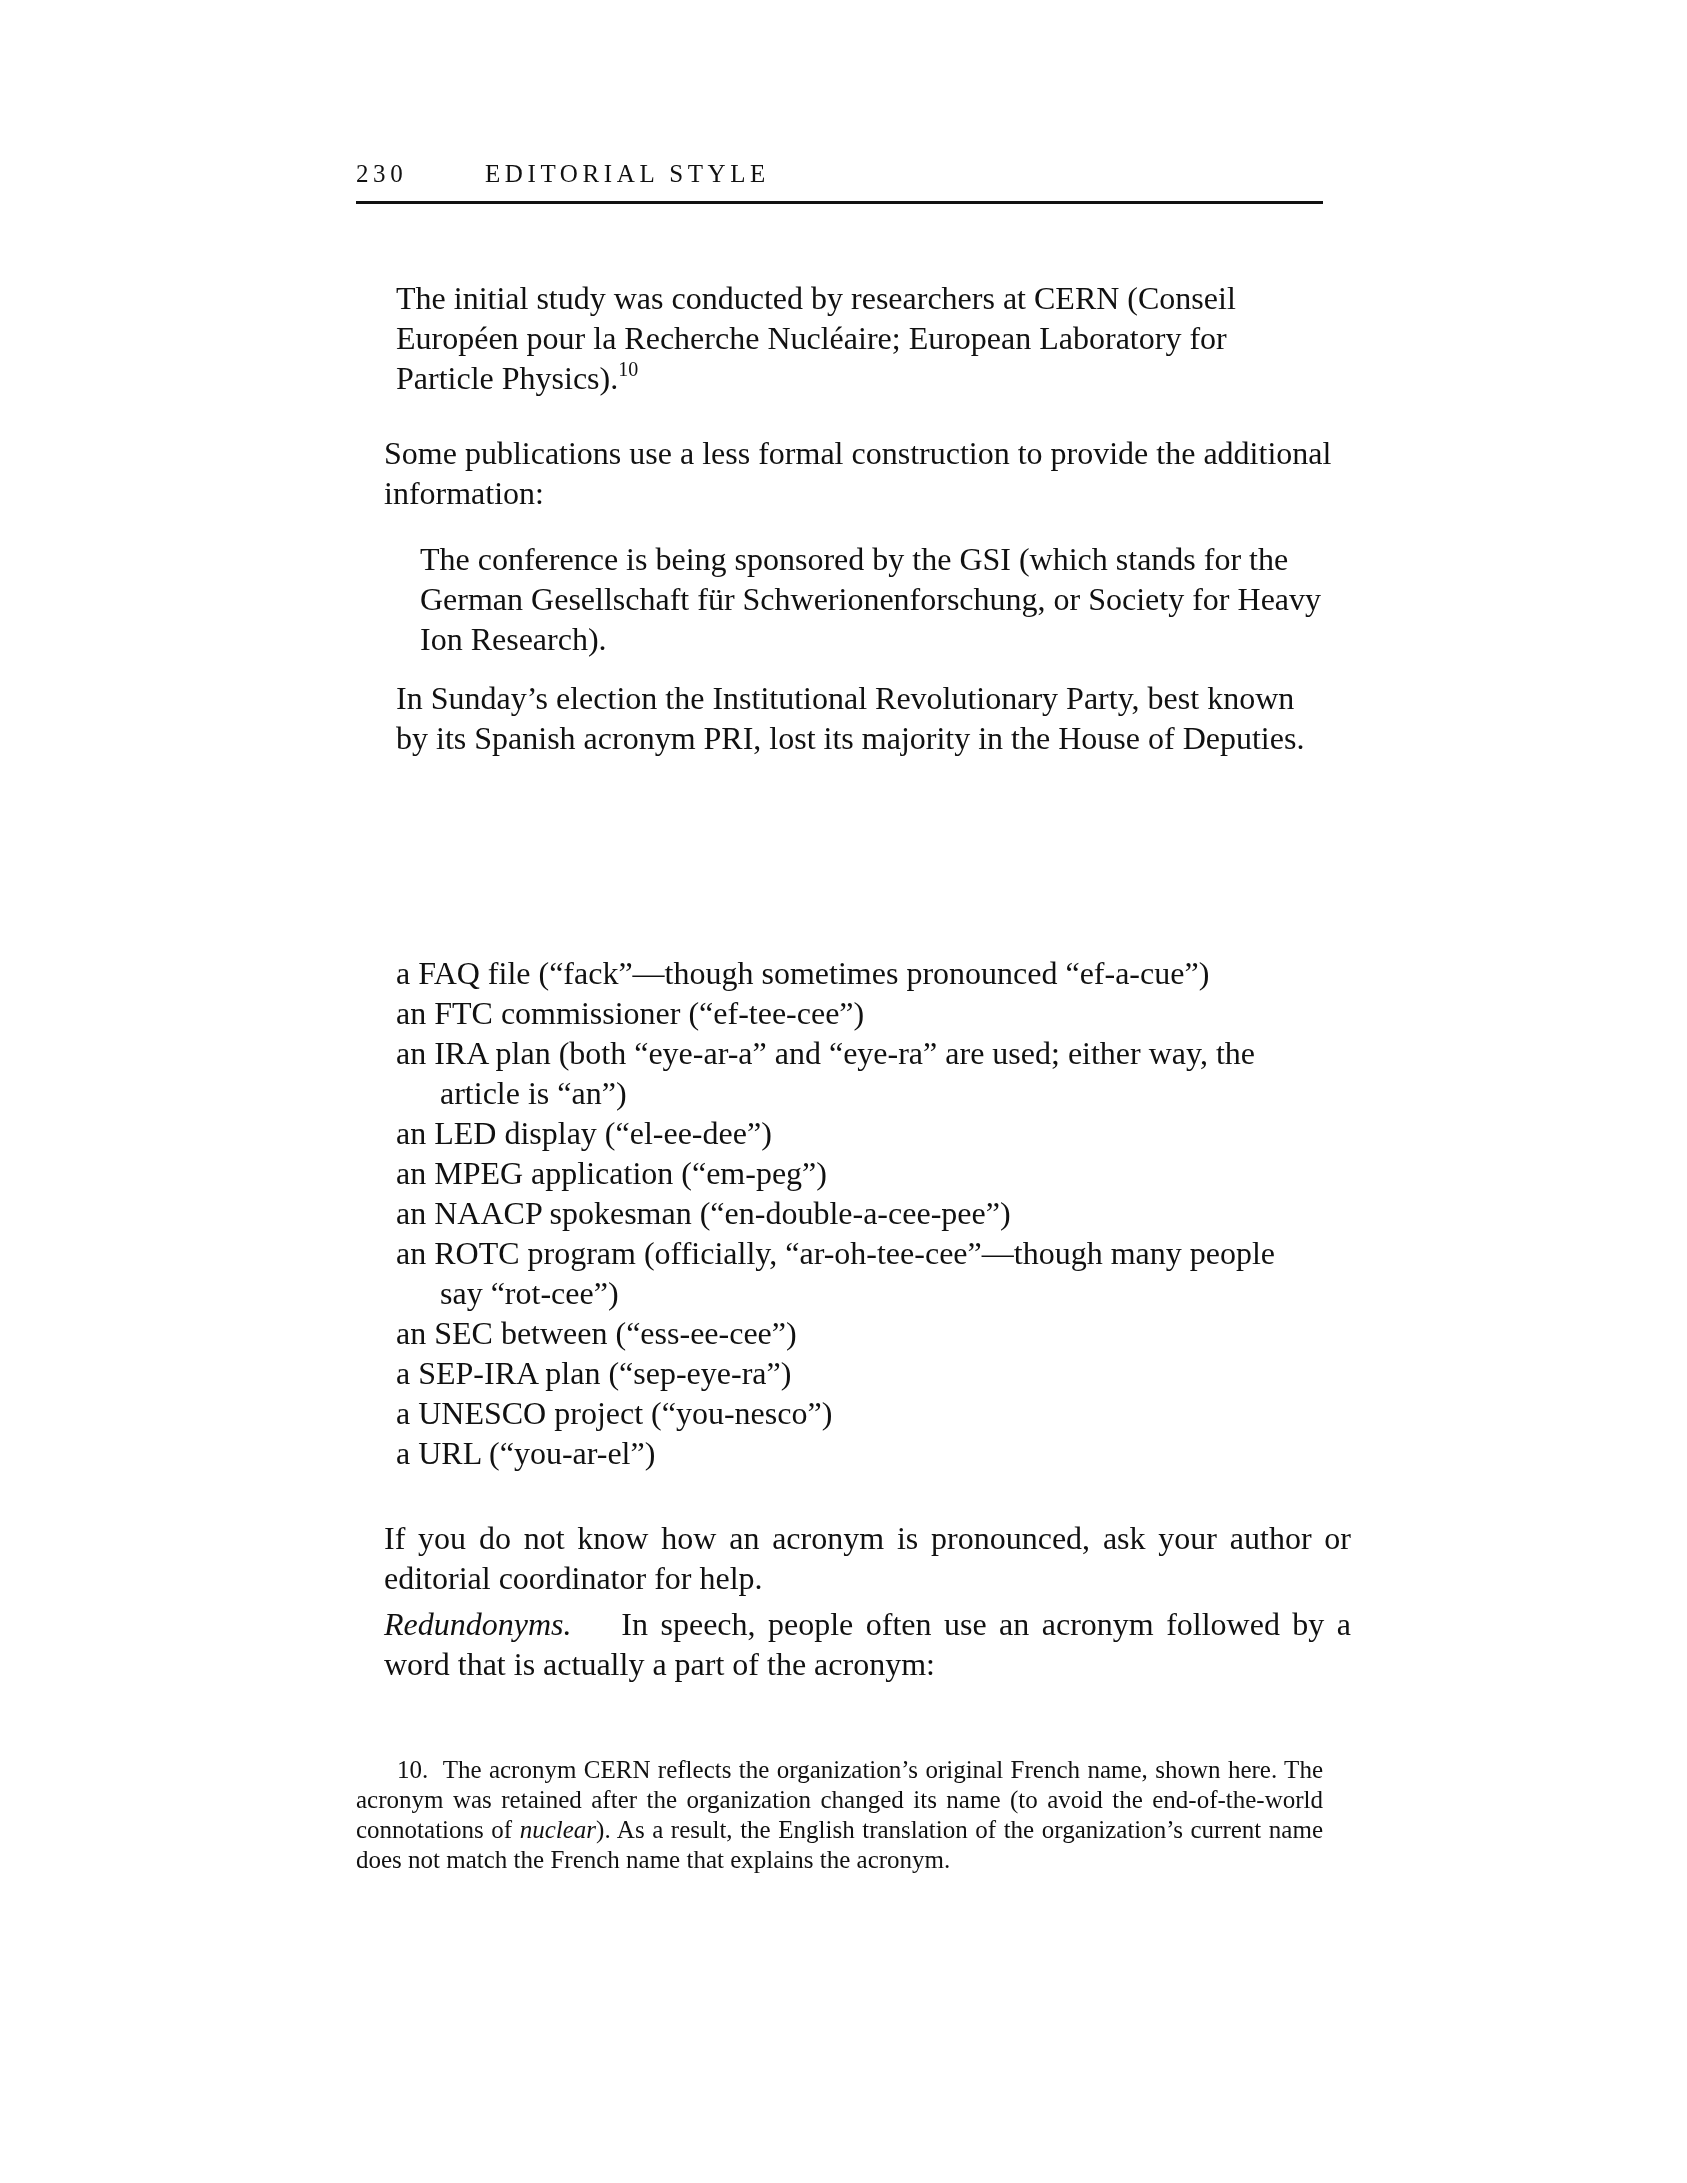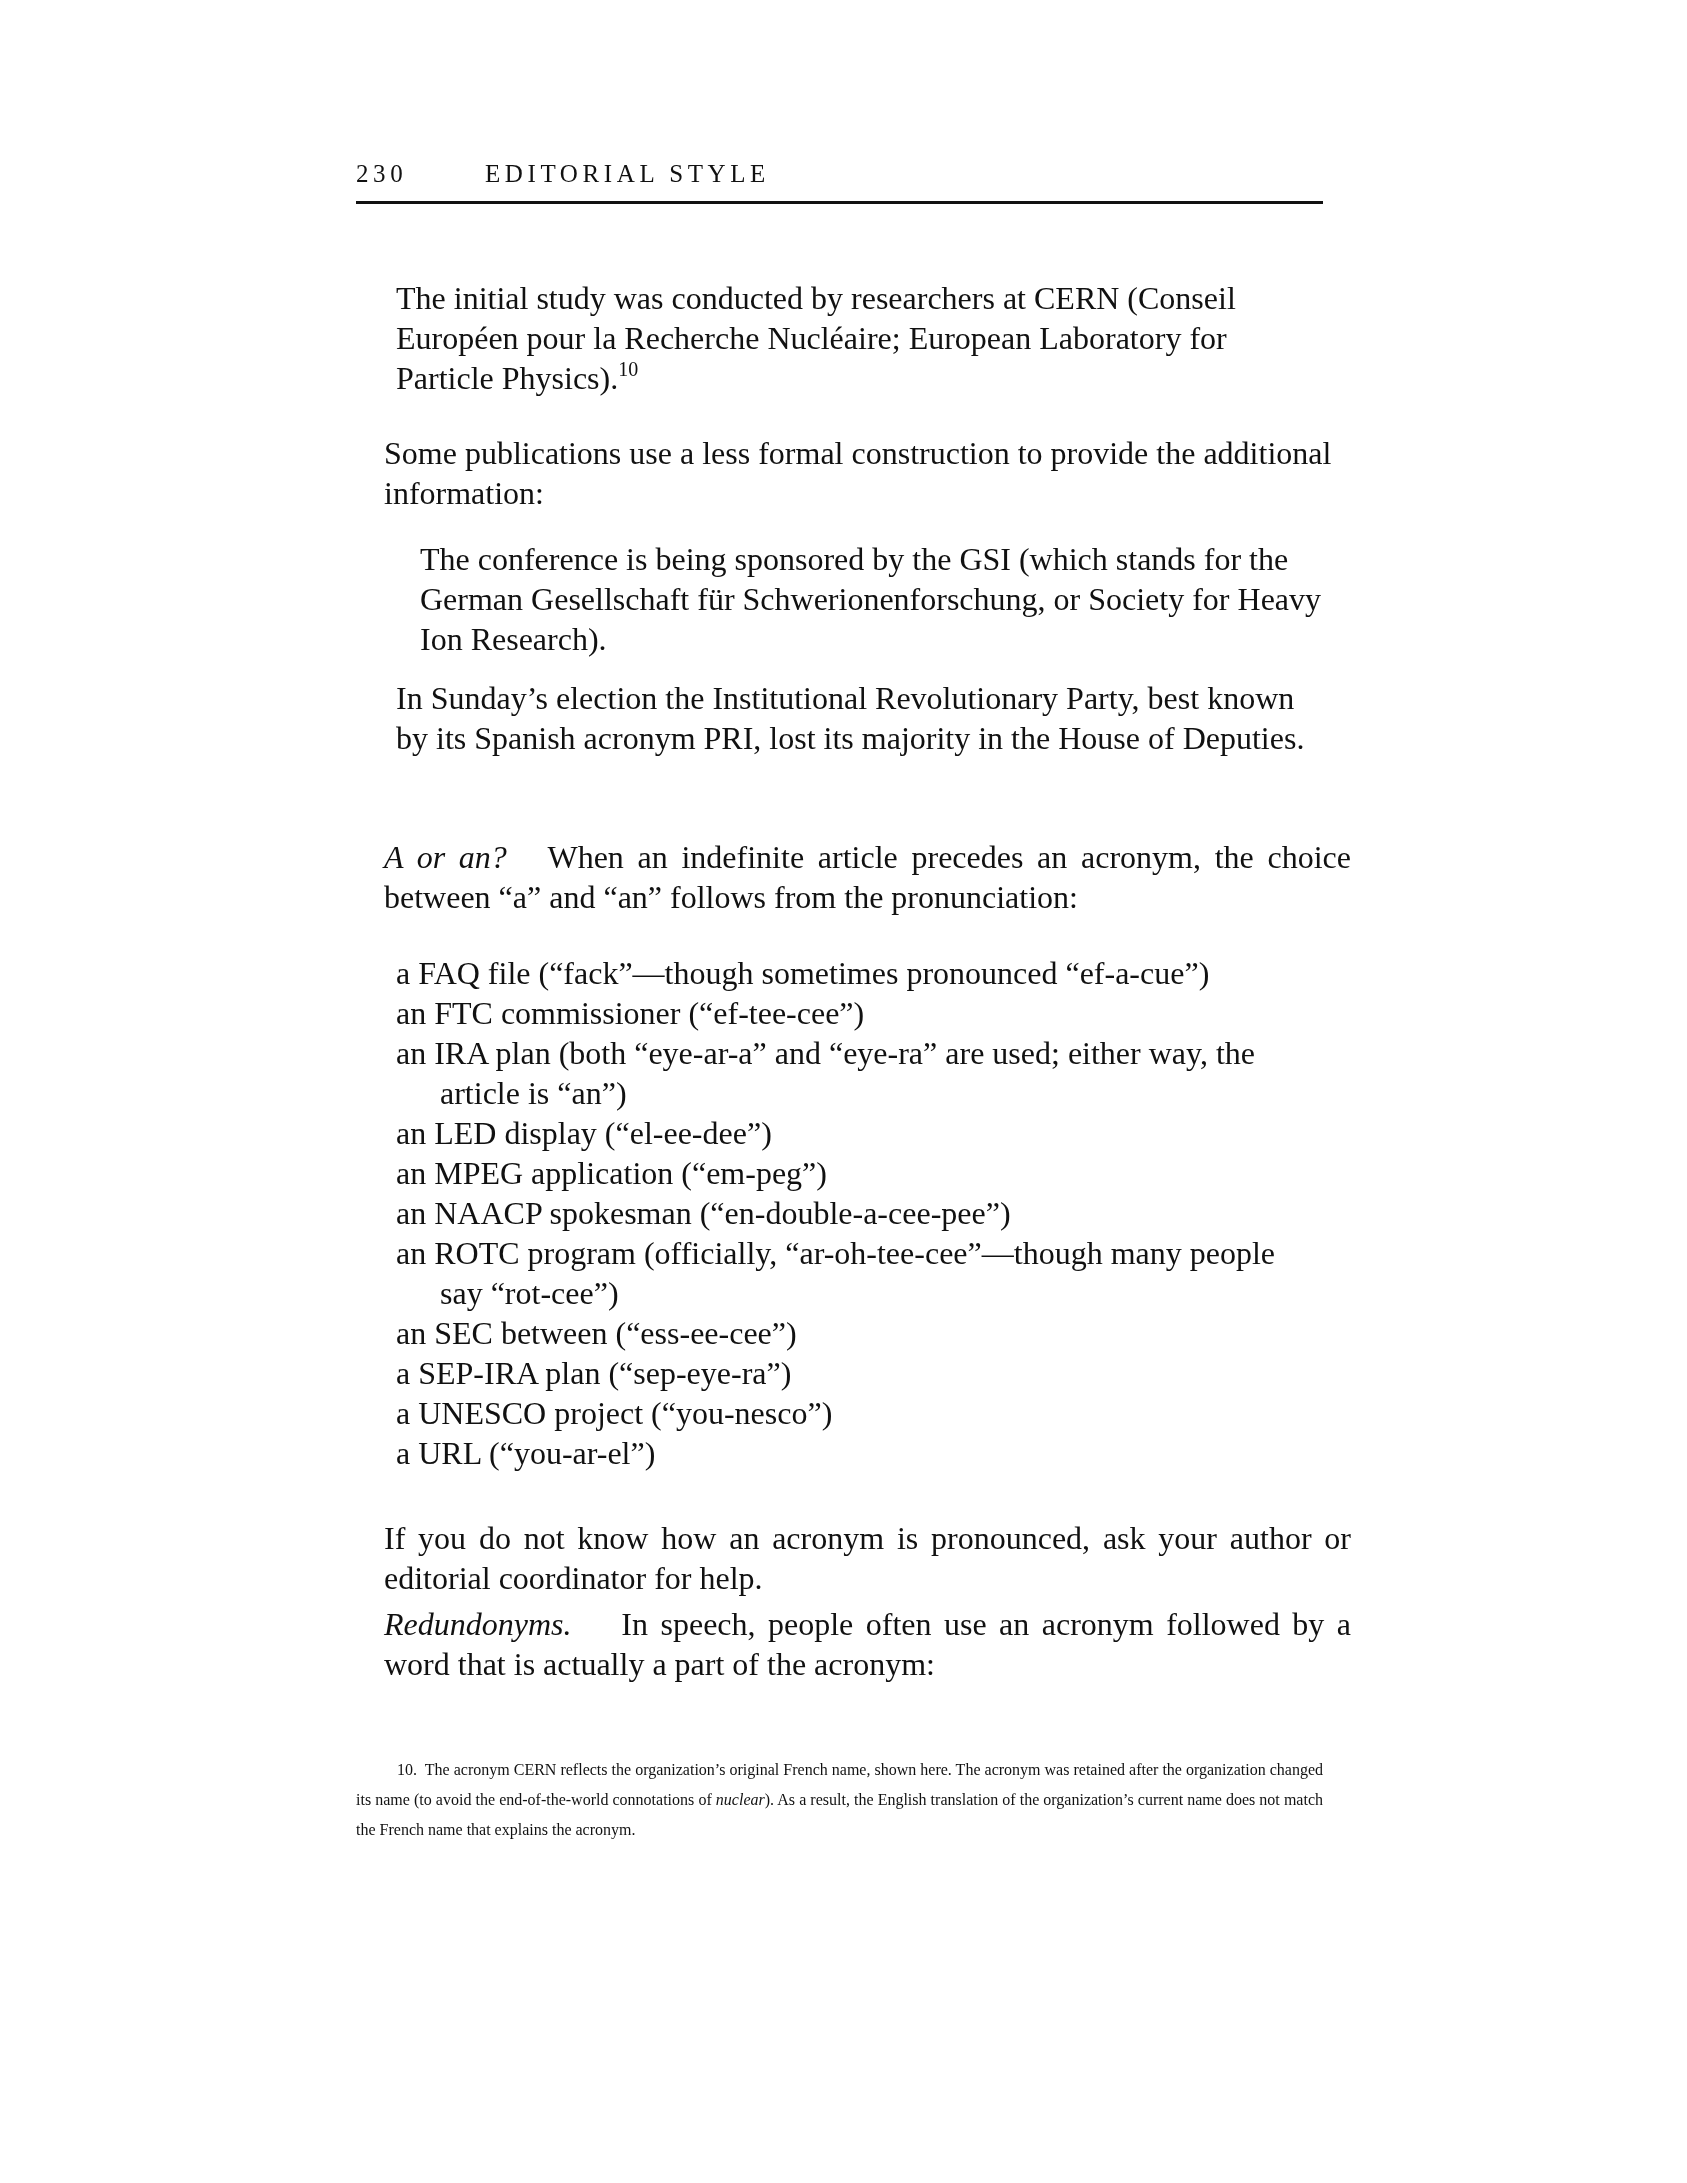--- a/index.html
+++ b/index.html
@@ -16,21 +16,21 @@
   .block { left: 396px; width: 926px; }
   .body-p { left: 356px; width: 967px; margin-left: 28px; }
   .justify { text-align: justify; text-align-last: left; }
   sup { font-size: 20px; line-height: 0; vertical-align: 13.2px; }
   .it { font-style: italic; }
 
   .list { position: absolute; left: 396px; top: 953px; width: 926px; font-size: 32px; line-height: 40px; }
   .list-item { padding-left: 44px; text-indent: -44px; }
 
   .footnote { position: absolute; left: 356px; top: 1755px; width: 967px;
-              font-size: 16px; line-height: 30px; text-align: justify; text-align-last: left; }
+              font-size: 25px; line-height: 30px; text-align: justify; text-align-last: left; }
   .footnote .fn-first { text-indent: 41px; }
 </style>
 </head>
 <body>
 
 <div class="page">
 
   <div class="running-head">
     <span class="folio">230</span><span>EDITORIAL STYLE</span>
   </div>
@@ -39,24 +39,20 @@
   <div class="text block" style="top:278px;">
     <span>The initial study was conducted by researchers at CERN (Conseil Européen pour la Recherche Nucléaire; European Laboratory for Particle Physics).</span><sup>10</sup>
   </div>
 
   <div class="text body-p" style="top:433px;">Some publications use a less formal construction to provide the additional information:</div>
 
   <div class="text block" style="top:539px;margin-left:24px;">The conference is being sponsored by the GSI (which stands for the German Gesellschaft für Schwerionenforschung, or Society for Heavy Ion Research).</div>
 
   <div class="text block" style="top:678px;">In Sunday’s election the Institutional Revolutionary Party, best known by its Spanish acronym PRI, lost its majority in the House of Deputies.</div>
 
-  <div class="text body-p justify" style="top:837px;">
-    <span class="it">A or an?</span>&nbsp;&nbsp;
-    <span>When an indefinite article precedes an acronym, the choice between “a” and “an” follows from the pronunciation:</span>
-  </div>
 
   <div class="list">
     <div class="list-item">a FAQ file (“fack”—though sometimes pronounced “ef-a-cue”)</div>
     <div class="list-item">an FTC commissioner (“ef-tee-cee”)</div>
     <div class="list-item">an IRA plan (both “eye-ar-a” and “eye-ra” are used; either way, the article is “an”)</div>
     <div class="list-item">an LED display (“el-ee-dee”)</div>
     <div class="list-item">an MPEG application (“em-peg”)</div>
     <div class="list-item">an NAACP spokesman (“en-double-a-cee-pee”)</div>
     <div class="list-item">an ROTC program (officially, “ar-oh-tee-cee”—though many people say “rot-cee”)</div>
     <div class="list-item">an SEC between (“ess-ee-cee”)</div>

